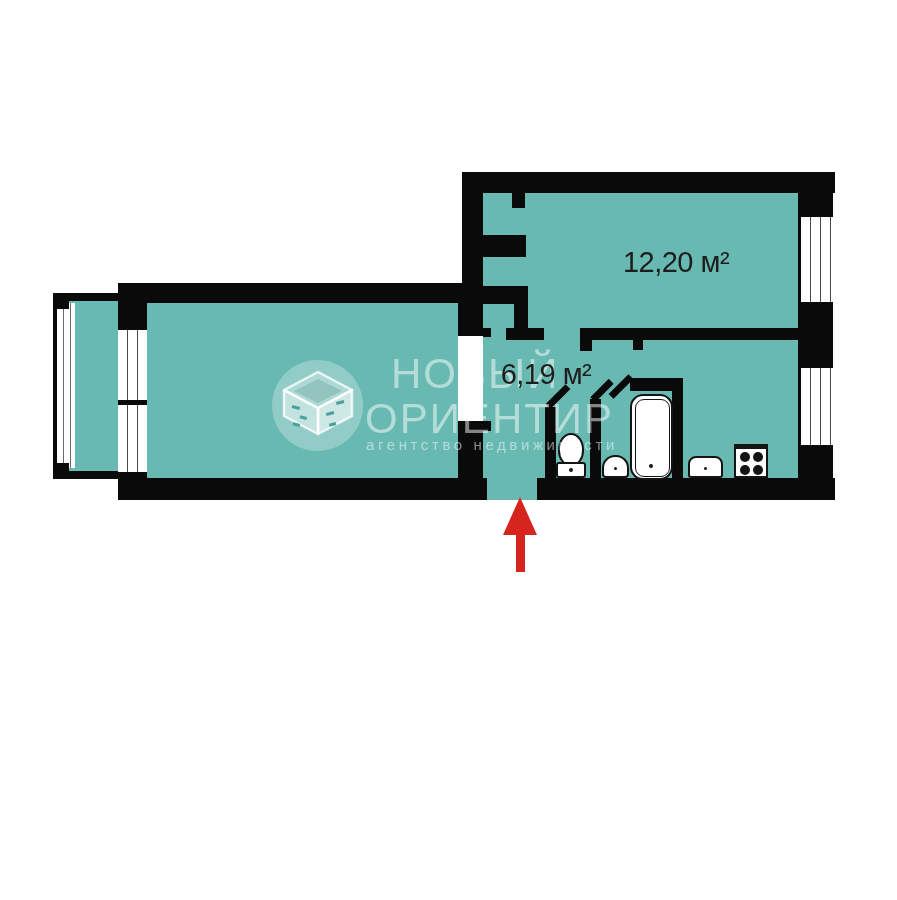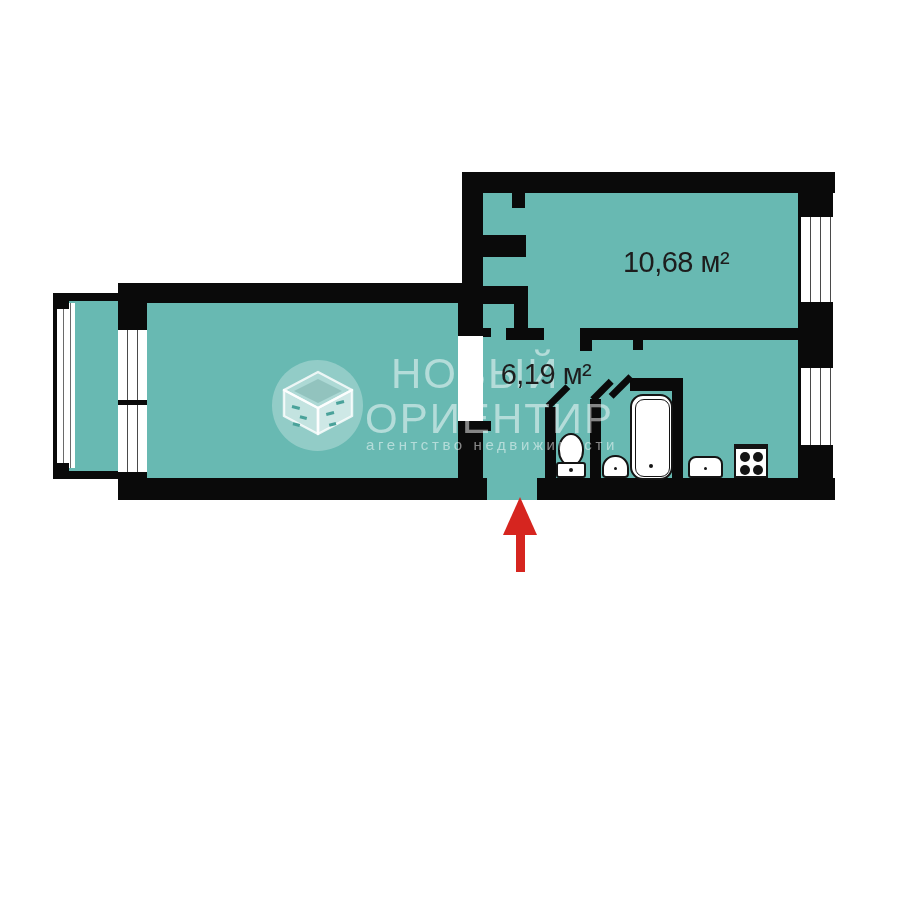--- a/index.html
+++ b/index.html
@@ -100,18 +100,18 @@
       <rect x="46" y="44" width="8" height="3" transform="rotate(-14 50 45)"></rect>
       <rect x="56" y="33" width="8" height="3" transform="rotate(-14 60 34)"></rect>
       <rect x="49" y="55" width="7" height="3" transform="rotate(-14 52 56)"></rect>
     </g>
   </svg>
   <div class="abs wm" style="left:391px;top:350px;font-size:42px;letter-spacing:2px;">НОВЫЙ</div>
   <div class="abs wm" style="left:366px;top:436px;font-size:15px;letter-spacing:3.6px;font-weight:normal;">агентство недвижимости</div>
   <div class="abs wm" style="left:365px;top:395px;font-size:42px;letter-spacing:2px;">ОРИЕНТИР</div>
 
   <div class="abs lbl" style="left:466px;top:358px;width:160px;">6,19 м²</div>
-  <div class="abs lbl" style="left:596px;top:246px;width:160px;">10,68 м²</div>
+  <div class="abs lbl" style="left:596px;top:246px;width:160px;">12,20 м²</div>
 
   <div class="abs arrow-head" style="left:503px;top:497px;"></div>
   <div class="abs arrow-stem" style="left:516px;top:531px;width:9px;height:41px;"></div>
 
 </div>
 
 </body></html>

